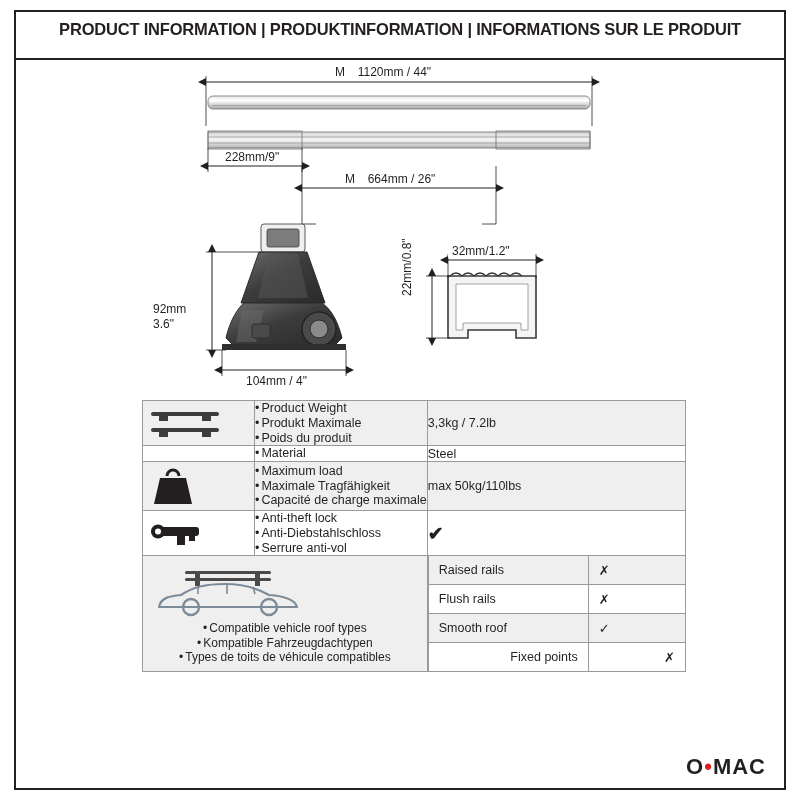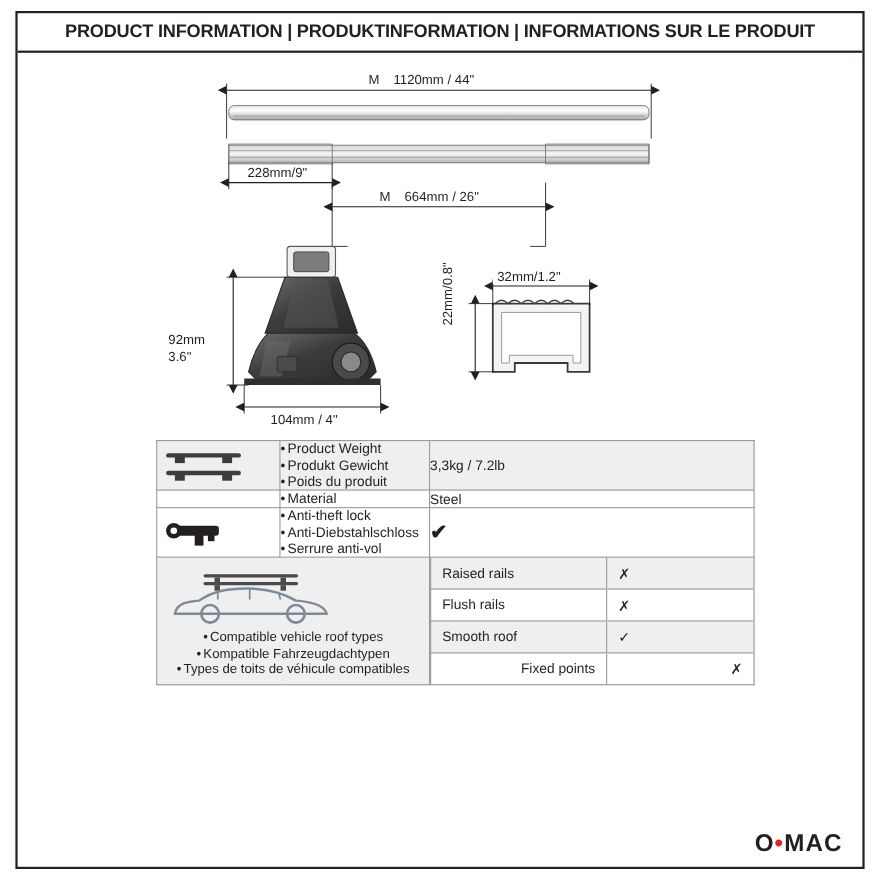--- a/index.html
+++ b/index.html
@@ -13,21 +13,21 @@
     overflow:hidden;
   }
   .page {
     position:absolute; left:14px; top:10px;
     width:772px; height:780px;
     border:2px solid #231f20;
     background:#fff;
   }
   .title {
     position:absolute; left:0; top:0; width:100%;
-    height:36px; line-height:34px;
+    height:48px; line-height:34px;
     text-align:center;
     font-size:16.5px;
     font-weight:bold;
     letter-spacing:-0.2px;
     border-bottom:2px solid #231f20;
     white-space:nowrap;
   }
   
   .draw { position:absolute; left:0; top:36px; width:100%; height:350px; }
   svg { display:block; }
@@ -215,34 +215,48 @@
             <rect x="8" y="11" width="68" height="4" rx="2" fill="#3c3c3c"></rect>
             <rect x="8" y="27" width="68" height="4" rx="2" fill="#3c3c3c"></rect>
             <rect x="16" y="14" width="9" height="6" fill="#3c3c3c"></rect>
             <rect x="59" y="14" width="9" height="6" fill="#3c3c3c"></rect>
             <rect x="16" y="30" width="9" height="6" fill="#3c3c3c"></rect>
             <rect x="59" y="30" width="9" height="6" fill="#3c3c3c"></rect>
           </svg>
         </td>
         <td class="cell-label">
           <div class="lbl-line bullet">Product Weight</div>
-          <div class="lbl-line bullet">Produkt Gewicht</div>
+          <div class="lbl-line bullet">Produkt Maximale</div>
           <div class="lbl-line bullet">Poids du produit</div>
         </td>
         <td class="cell-value">3,3kg / 7.2lb</td>
       </tr>
 
       <tr class="row-white">
         <td class="cell-icon">&nbsp;</td>
         <td class="cell-label">
           <div class="lbl-line bullet">Material</div>
         </td>
         <td class="cell-value">Steel</td>
       </tr>
 
+      <tr class="row-grey">
+        <td class="cell-icon">
+          <svg width="60" height="48" viewBox="0 0 60 48">
+            <path d="M24,14 a6,6 0 1,1 12,0" fill="none" stroke="#231f20" stroke-width="3"></path>
+            <path d="M17,16 L43,16 L49,42 L11,42 Z" fill="#231f20"></path>
+          </svg>
+        </td>
+        <td class="cell-label">
+          <div class="lbl-line bullet">Maximum load</div>
+          <div class="lbl-line bullet">Maximale Tragfähigkeit</div>
+          <div class="lbl-line bullet">Capacité de charge maximale</div>
+        </td>
+        <td class="cell-value">max 50kg/110lbs</td>
+      </tr>
 
       <tr class="row-white">
         <td class="cell-icon">
           <svg width="72" height="40" viewBox="0 0 72 40">
             <rect x="10" y="14" width="46" height="9" rx="3" fill="#231f20"></rect>
             <circle cx="15" cy="18.5" r="7" fill="#231f20"></circle>
             <circle cx="15" cy="18.5" r="3" fill="#ffffff"></circle>
             <rect x="34" y="22" width="8" height="10" fill="#231f20"></rect>
             <rect x="46" y="22" width="6" height="6" fill="#231f20"></rect>
           </svg>

